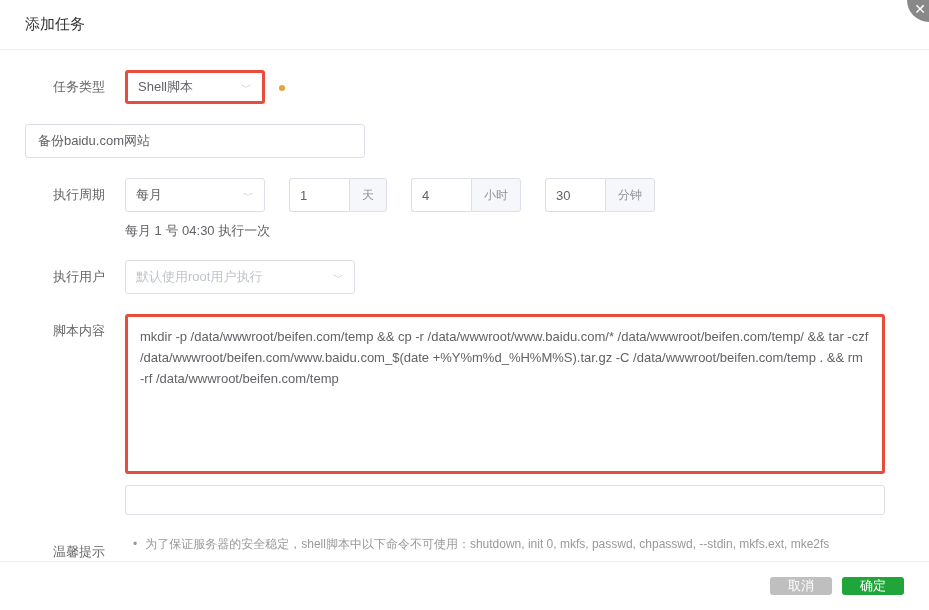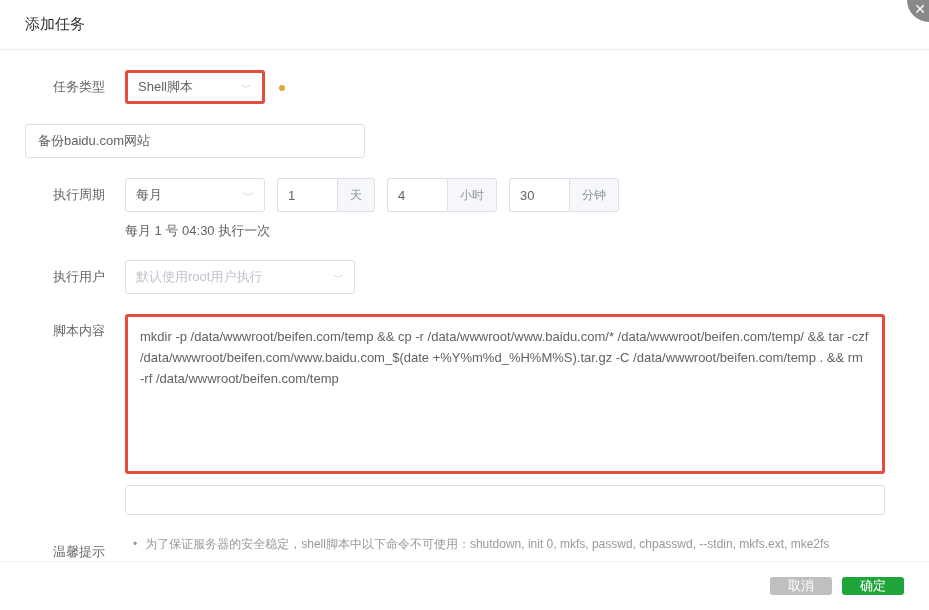--- a/index.html
+++ b/index.html
@@ -17,21 +17,21 @@
     .form-content { flex: 1; }
     
     .select-box { display: inline-flex; align-items: center; justify-content: space-between; height: 34px; padding: 0 10px; border: 1px solid #dcdfe6; border-radius: 3px; background: #fff; cursor: pointer; min-width: 140px; }
     .select-box.highlighted { border: 3px solid #e74c3c; }
     .select-value { color: #606266; }
     .select-placeholder { color: #c0c4cc; }
     .chevron { color: #c0c4cc; font-size: 11px; }
     
     .input-text { height: 34px; padding: 0 12px; border: 1px solid #dcdfe6; border-radius: 3px; width: 340px; color: #606266; outline: none; font-size: 13px; }
     
-    .period-group { display: flex; gap: 12px; align-items: center; }
+    .period-group { display: flex; gap: 24px; align-items: center; }
     .period-select { width: 75px; }
     .period-input { width: 60px; height: 34px; padding: 0 10px; border: 1px solid #dcdfe6; border-right: none; border-radius: 3px 0 0 3px; text-align: left; color: #606266; outline: none; font-size: 13px; }
     .period-unit { display: inline-flex; align-items: center; justify-content: center; height: 34px; padding: 0 12px; background: #f5f7fa; border: 1px solid #dcdfe6; border-radius: 0 3px 3px 0; color: #909399; font-size: 12px; }
     .period-pair { display: flex; }
     .period-hint { margin-top: 10px; color: #606266; font-size: 13px; }
     
     .user-select { width: 230px; padding-left: 10px; }
     
     .textarea-wrap { position: relative; }
     .textarea-script { width: 760px; height: 160px; padding: 10px 12px; border: 3px solid #e74c3c; border-radius: 3px; color: #606266; outline: none; resize: none; font-size: 13px; line-height: 1.6; font-family: inherit; word-break: break-all; }

